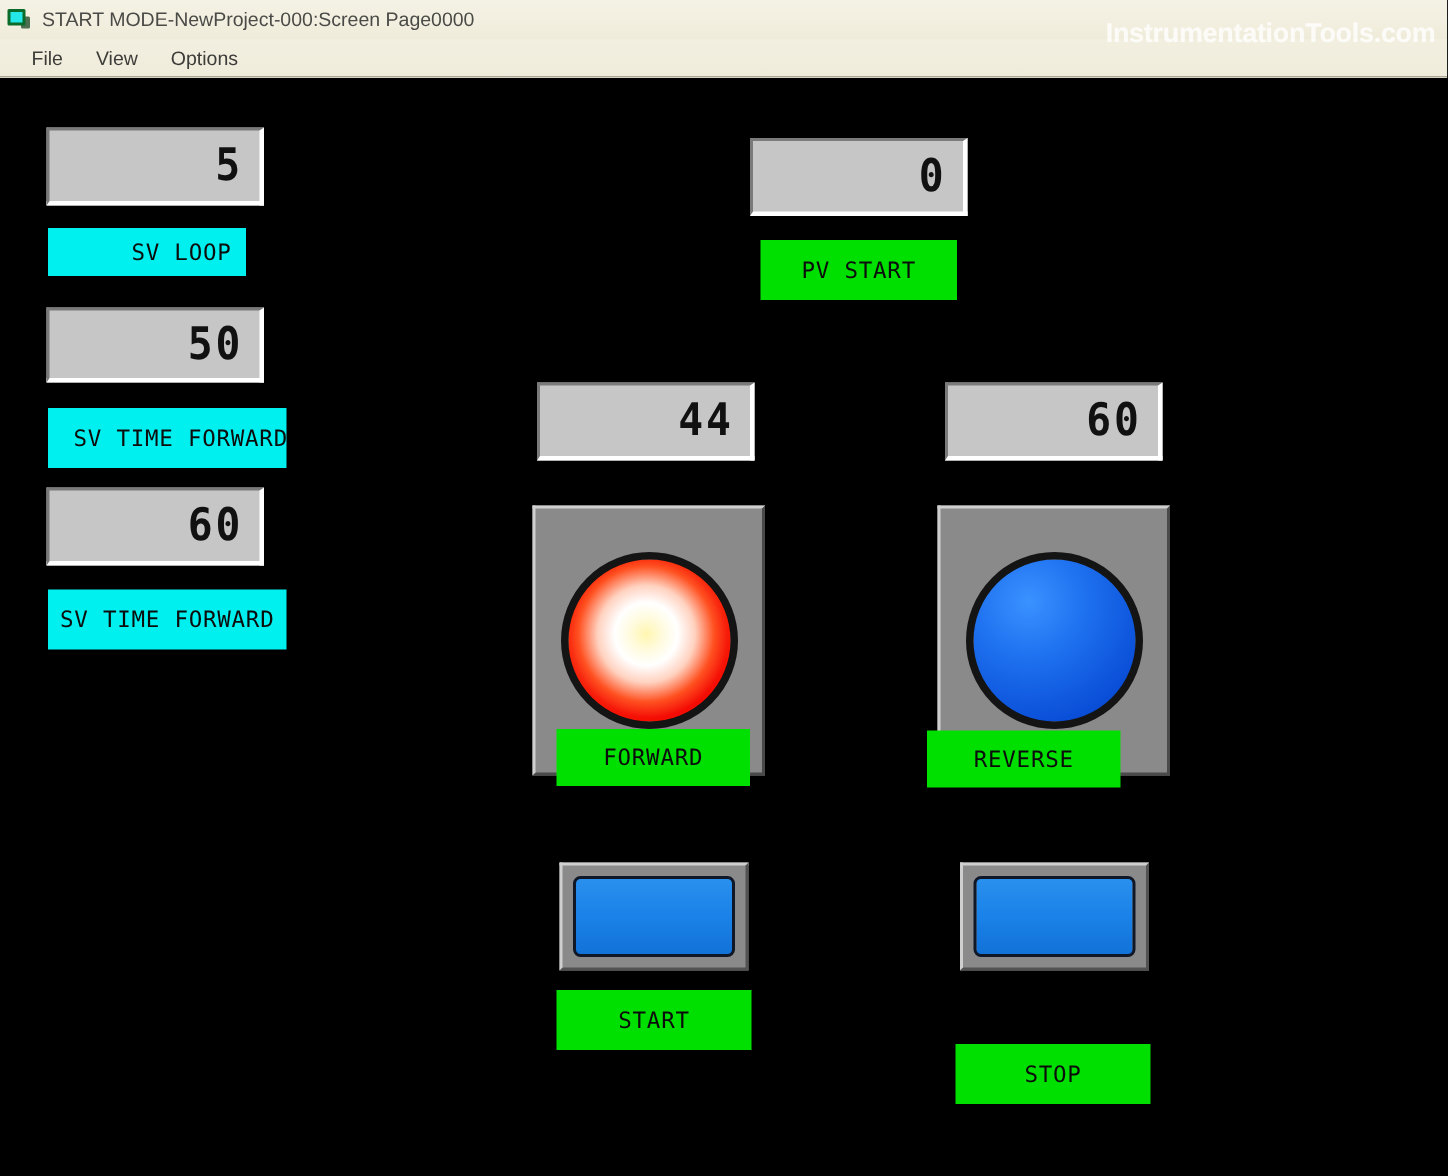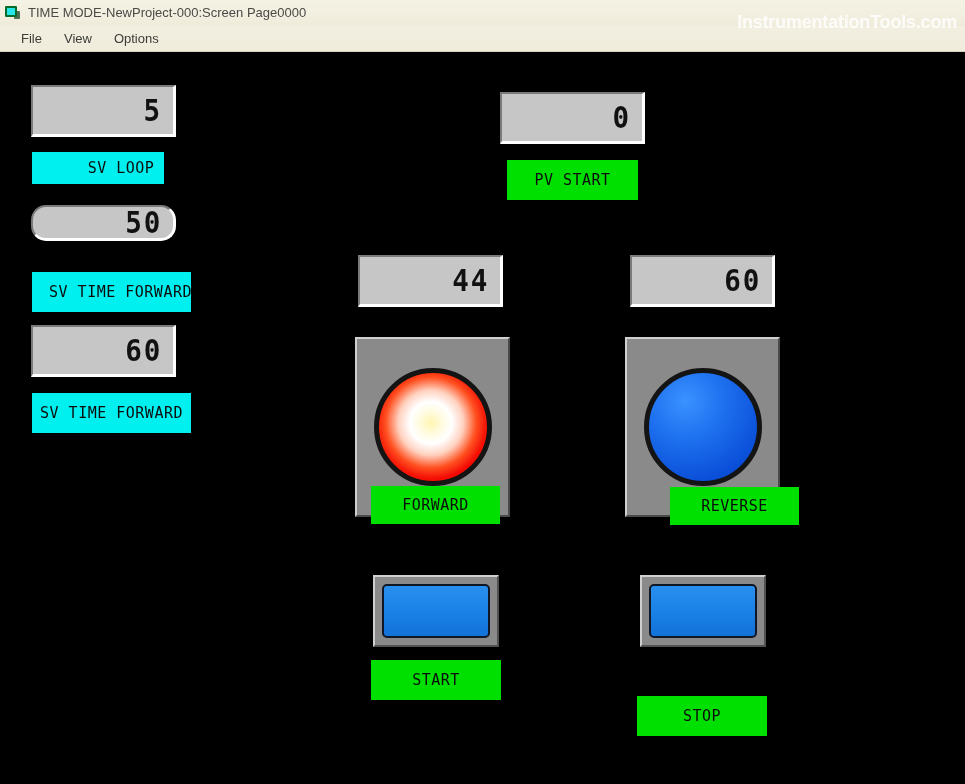--- a/index.html
+++ b/index.html
@@ -202,39 +202,39 @@
 <body>
 
 <div id="app">
 
   <div id="titlebar">
     <span id="app-icon">
       <span class="mon-plug"></span>
       <span class="mon-frame"></span>
       <span class="mon-screen"></span>
     </span>
-    <span id="window-title">TIME MODE-NewProject-000:Screen Page0000</span>
+    <span id="window-title">START MODE-NewProject-000:Screen Page0000</span>
   </div>
 
   <div id="menubar">
     <span class="menu-item">File</span>
     <span class="menu-item">View</span>
     <span class="menu-item">Options</span>
   </div>
 
   <div id="watermark">InstrumentationTools.com</div>
 
   <div id="canvas">
 
     <div class="numdisp" style="left:31px; top:33px; width:145px; height:52px;">
       <span class="val">5</span>
     </div>
     <div class="lbl cyan" style="left:32px; top:100px; width:132px; height:32px;padding-left:46px;">SV LOOP</div>
 
-    <div class="numdisp" style="left:31px; top:153px; width:145px; height:36px;border-radius:15px;">
+    <div class="numdisp" style="left:31px; top:153px; width:145px; height:50px;">
       <span class="val">50</span>
     </div>
     <div class="lbl cyan" style="left:32px; top:220px; width:159px; height:40px;padding-left:18px;">SV TIME FORWARD</div>
 
     <div class="numdisp" style="left:31px; top:273px; width:145px; height:52px;">
       <span class="val">60</span>
     </div>
     <div class="lbl cyan" style="left:32px; top:341px; width:159px; height:40px;">SV TIME FORWARD</div>
 
     <div class="numdisp" style="left:500px; top:40px; width:145px; height:52px;">
@@ -256,21 +256,21 @@
     </div>
     <div class="lbl green" style="left:371px; top:608px; width:130px; height:40px;">START</div>
 
     <div class="numdisp" style="left:630px; top:203px; width:145px; height:52px;">
       <span class="val">60</span>
     </div>
 
     <div class="lamp-panel" style="left:625px; top:285px; width:155px; height:180px;">
       <span class="lamp off-blue"></span>
     </div>
-    <div class="lbl green" style="left:670px; top:435px; width:129px; height:38px;">REVERSE</div>
+    <div class="lbl green" style="left:618px; top:435px; width:129px; height:38px;">REVERSE</div>
 
     <div class="pushbtn" style="left:640px; top:523px; width:126px; height:72px;">
       <span class="face"></span>
     </div>
     <div class="lbl green" style="left:637px; top:644px; width:130px; height:40px;">STOP</div>
 
   </div>
 </div>
 
 </body></html>

